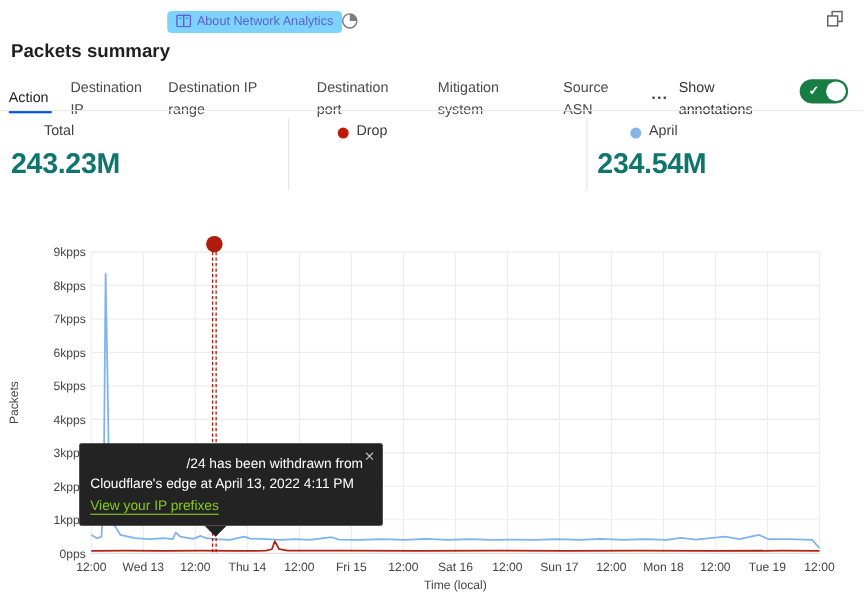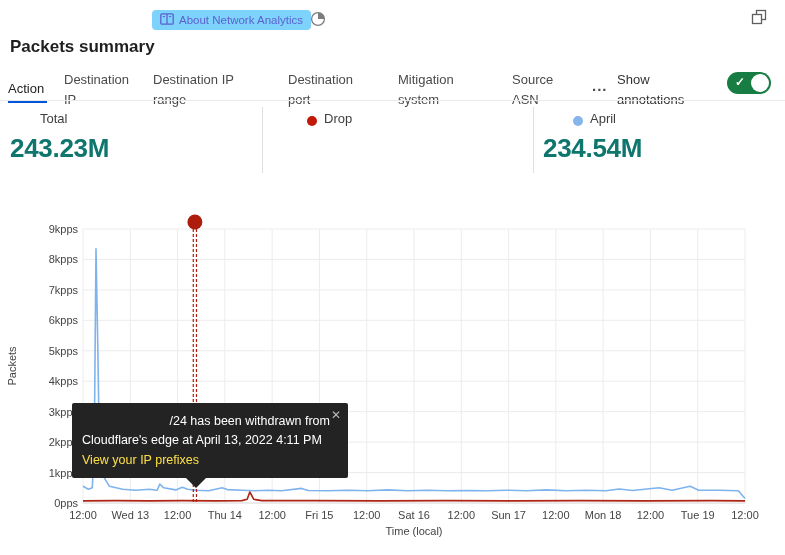--- a/index.html
+++ b/index.html
@@ -49,21 +49,21 @@
   
   .chart-wrap { position:absolute; left:0; top:200px; width:785px; height:355px; }
   .chart-wrap svg { display:block; }
   
   .tooltip {
     position:absolute; left:72px; top:203px; width:276px; background:#232323; color:#fff;
     border-radius:2px; padding:9px 12px 8px 10px; font-size:12.5px; line-height:1.55;
   }
   .tooltip .t1 { text-align:right; padding-right:6px; }
   .tooltip .t2 { text-align:left; }
-  .tooltip a { color:#fde047; text-underline-offset:3px; cursor:pointer; }
+  .tooltip a { color:#84cc16; text-decoration:underline; text-underline-offset:3px; cursor:pointer; }
   .tooltip .close { position:absolute; right:7px; top:3px; color:#b9b9b9; font-size:12px; cursor:pointer; }
   .tooltip .arrow {
     position:absolute; left:114px; bottom:-10px; width:0; height:0;
     border-left:10px solid transparent; border-right:10px solid transparent; border-top:10px solid #232323;
   }
 </style>
 </head>
 <body>
 
 <div class="page">

